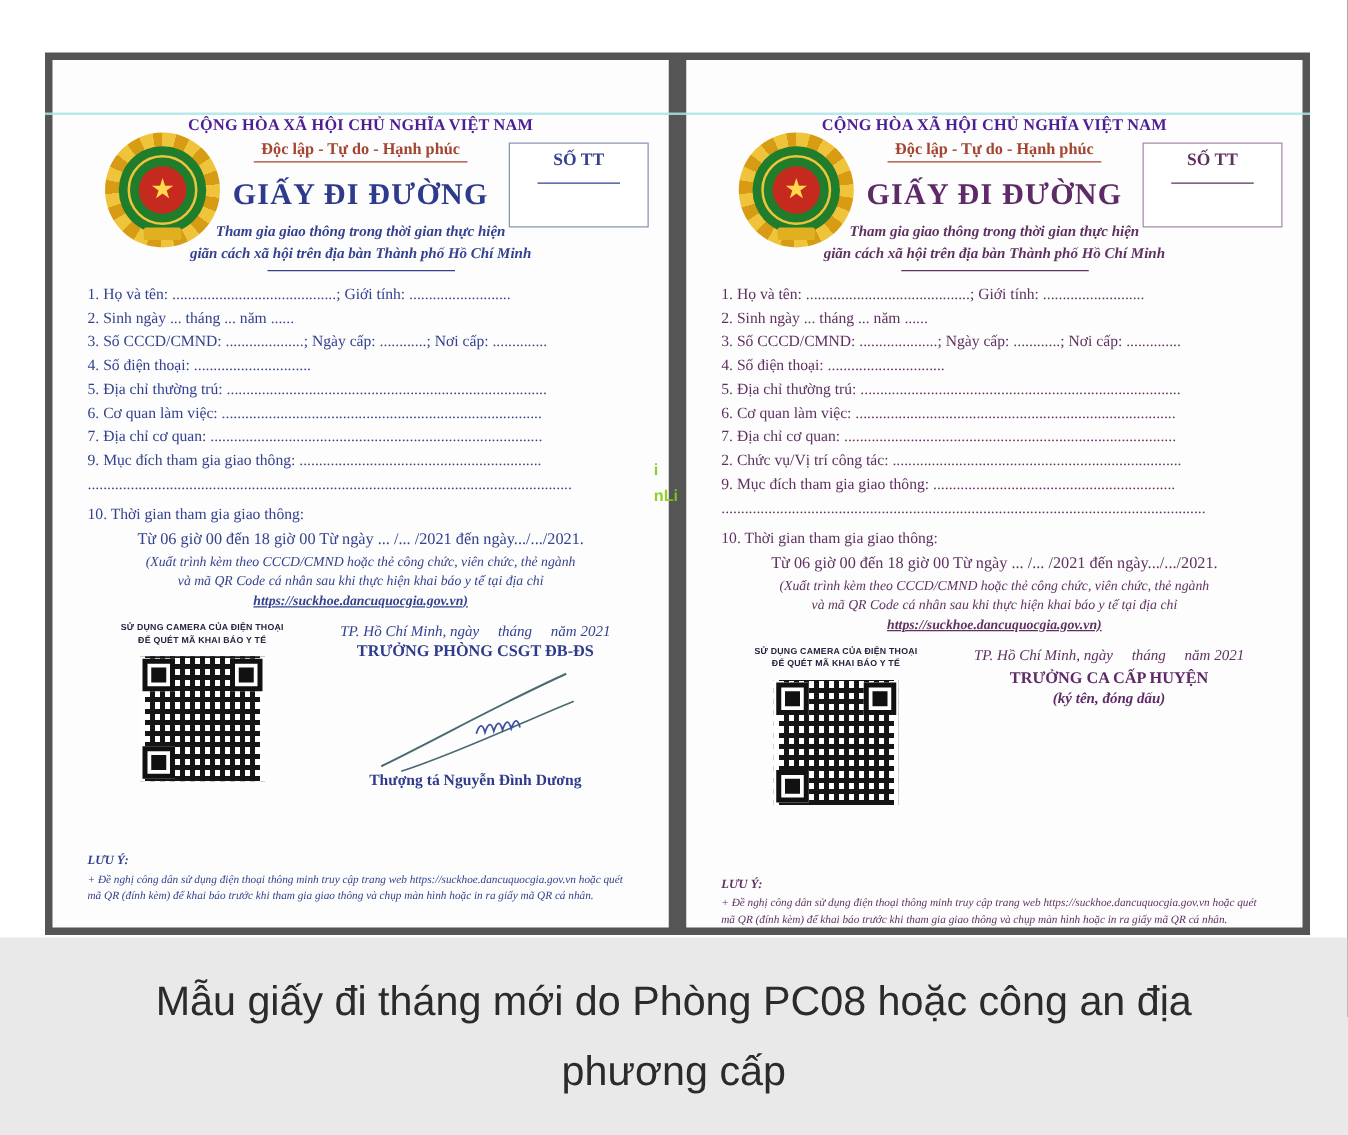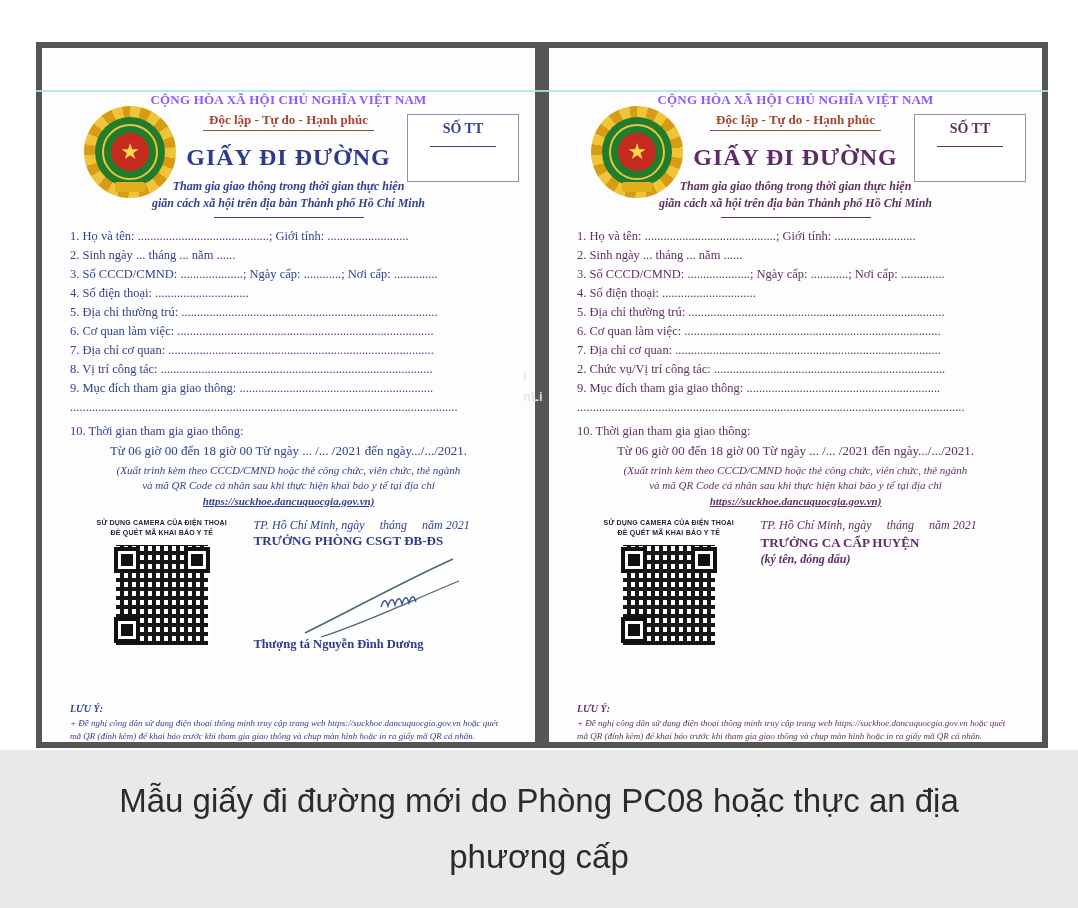--- a/index.html
+++ b/index.html
@@ -15,29 +15,29 @@
   .doc{
     flex:1 1 0;background:#fdfdfd;position:relative;overflow:hidden;
     box-sizing:border-box;padding:0 28px;
   }
   .cyan-line{
     position:absolute;left:0;top:48px;width:100%;height:2px;
     background:rgba(170,228,233,0.85);z-index:4;pointer-events:none;
   }
   .watermark{
     position:absolute;left:487px;top:323px;width:28px;height:60px;z-index:5;
-    color:#e5e5e5;font-family:"Liberation Sans",sans-serif;font-weight:bold;
+    color:#84cc16;font-family:"Liberation Sans",sans-serif;font-weight:bold;
     font-size:13px;line-height:21px;opacity:.9;overflow:hidden;text-align:left;
   }
   
   .doc-left{--ink:#33418f;--title:#2e3a8c;--boxb:#8a93b5;}
   .doc-right{--ink:#5e3160;--title:#5e2a68;--boxb:#a48aa8;}
   .doc{color:var(--ink);}
   
-  .motto1{margin-top:44px;text-align:center;font-weight:bold;font-size:13px;color:#8b5cf6;letter-spacing:.2px;}
+  .motto1{margin-top:44px;text-align:center;font-weight:bold;font-size:13px;color:#4c1d95;letter-spacing:.2px;}
   .motto2{margin-top:2px;text-align:center;}
   .motto2 span{display:inline-block;font-weight:bold;font-size:13px;color:#a34531;
     border-bottom:1px solid #a34531;padding:0 6px 2px 6px;}
   .emblem{position:absolute;left:42px;top:58px;width:92px;height:92px;}
   .em-wreath{position:absolute;inset:0;border-radius:50%;
     background:repeating-conic-gradient(#f0c43a 0 14deg,#d89c14 14deg 28deg);}
   .em-green{position:absolute;inset:11px;border-radius:50%;background:#1f7d2c;}
   .em-ring{position:absolute;inset:18px;border-radius:50%;border:2px solid #f0c43a;box-sizing:border-box;}
   .em-red{position:absolute;inset:27px;border-radius:50%;background:#c62a1e;
     display:flex;align-items:center;justify-content:center;}
@@ -69,21 +69,21 @@
   .qr{position:relative;width:100px;height:100px;margin:7px auto 0;background:#fff;
     background-image:
       repeating-linear-gradient(90deg,#151515 0 4px,transparent 4px 8px),
       repeating-linear-gradient(0deg,#151515 0 4px,transparent 4px 9px);
     background-size:100% 100%;}
   .qr .mask{position:absolute;inset:0;background:
       linear-gradient(90deg,#fff 0 4px,transparent 4px calc(100% - 4px),#fff calc(100% - 4px));}
   .qf{position:absolute;width:26px;height:26px;border:4px solid #111;background:#fff;box-sizing:border-box;}
   .qf::after{content:"";position:absolute;inset:3px;background:#111;}
   .qf.tl{left:2px;top:2px;} .qf.tr{right:2px;top:2px;} .qf.bl{left:2px;bottom:2px;}
-  .sig-col{width:58%;}
+  .sig-col{width:58%;text-align:center;}
   .sdate{font-style:italic;font-size:12px;color:var(--ink);}
   .s1{font-weight:bold;font-size:13px;margin-top:2px;color:var(--title);}
   .s2{font-weight:bold;font-size:13px;color:var(--title);}
   .s2.ky-ten{font-style:italic;font-size:12px;margin-top:1px;}
   .sig-svg{display:block;margin:2px auto 0;}
   .signer{font-weight:bold;font-size:12.5px;margin-top:-2px;color:var(--title);}
   
   .notes{margin-top:8px;font-style:italic;font-size:9px;line-height:1.45;text-align:left;}
   .notes-h{font-weight:bold;font-size:10px;}
   .note{margin:0;}
@@ -125,21 +125,20 @@
       <div class="sub-underline"></div>
     </div>
     <div class="fields">
       <div class="field">1. Họ và tên: ..........................................; Giới tính: ..........................</div>
       <div class="field">2. Sinh ngày ... tháng ... năm ......</div>
       <div class="field">3. Số CCCD/CMND: ....................; Ngày cấp: ............; Nơi cấp: ..............</div>
       <div class="field">4. Số điện thoại: ..............................</div>
       <div class="field">5. Địa chỉ thường trú: ..................................................................................</div>
       <div class="field">6. Cơ quan làm việc: ..................................................................................</div>
       <div class="field">7. Địa chỉ cơ quan: .....................................................................................</div>
-      <div class="field">8. Vị trí công tác: .......................................................................................</div>
       <div class="field">9. Mục đích tham gia giao thông: ..............................................................</div>
       <div class="field">............................................................................................................................</div>
     </div>
     <div class="sect10">10. Thời gian tham gia giao thông:</div>
     <div class="time">Từ 06 giờ 00 đến 18 giờ 00 Từ ngày ... /... /2021 đến ngày.../.../2021.</div>
     <div class="paren">
       <div>(Xuất trình kèm theo CCCD/CMND hoặc thẻ công chức, viên chức, thẻ ngành</div>
       <div>và mã QR Code cá nhân sau khi thực hiện khai báo y tế tại địa chỉ</div>
       <div class="plink">https://suckhoe.dancuquocgia.gov.vn)</div>
     </div>
@@ -242,14 +241,14 @@
   </div>
 
   <div class="cyan-line"></div>
   <div class="watermark">
     <div>i</div>
     <div>nLi</div>
   </div>
 </div>
 
 <div class="caption-band">
-  <div class="caption">Mẫu giấy đi đường mới do Phòng PC08 hoặc thực an địa phương cấp</div>
+  <div class="caption">Mẫu giấy đi tháng mới do Phòng PC08 hoặc công an địa phương cấp</div>
 </div>
 
 </body></html>

